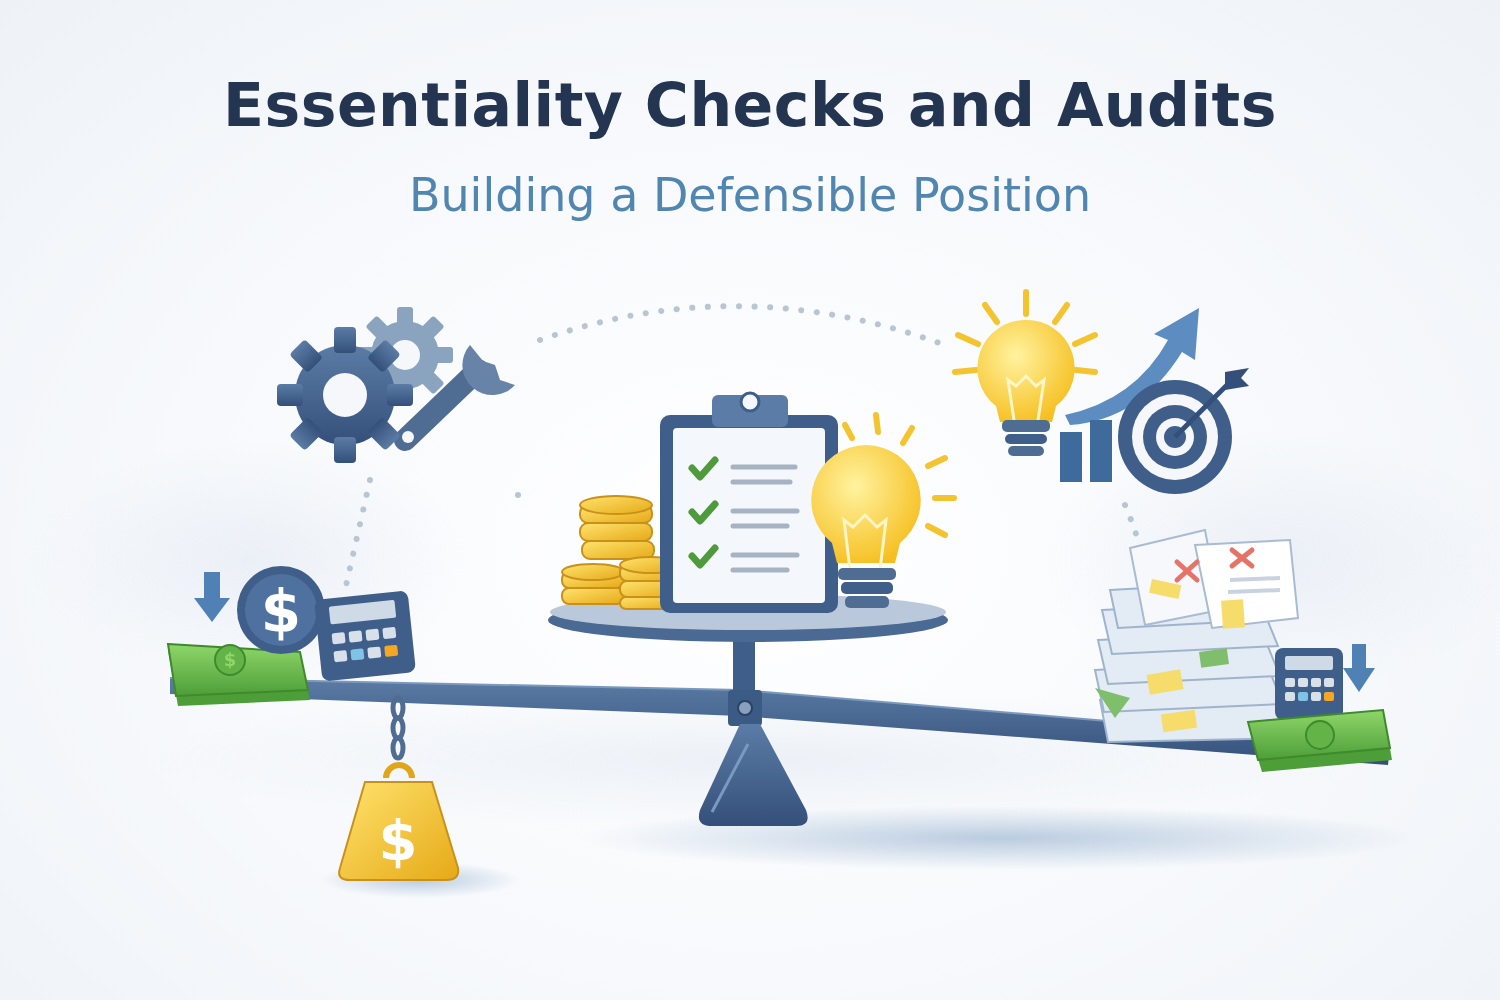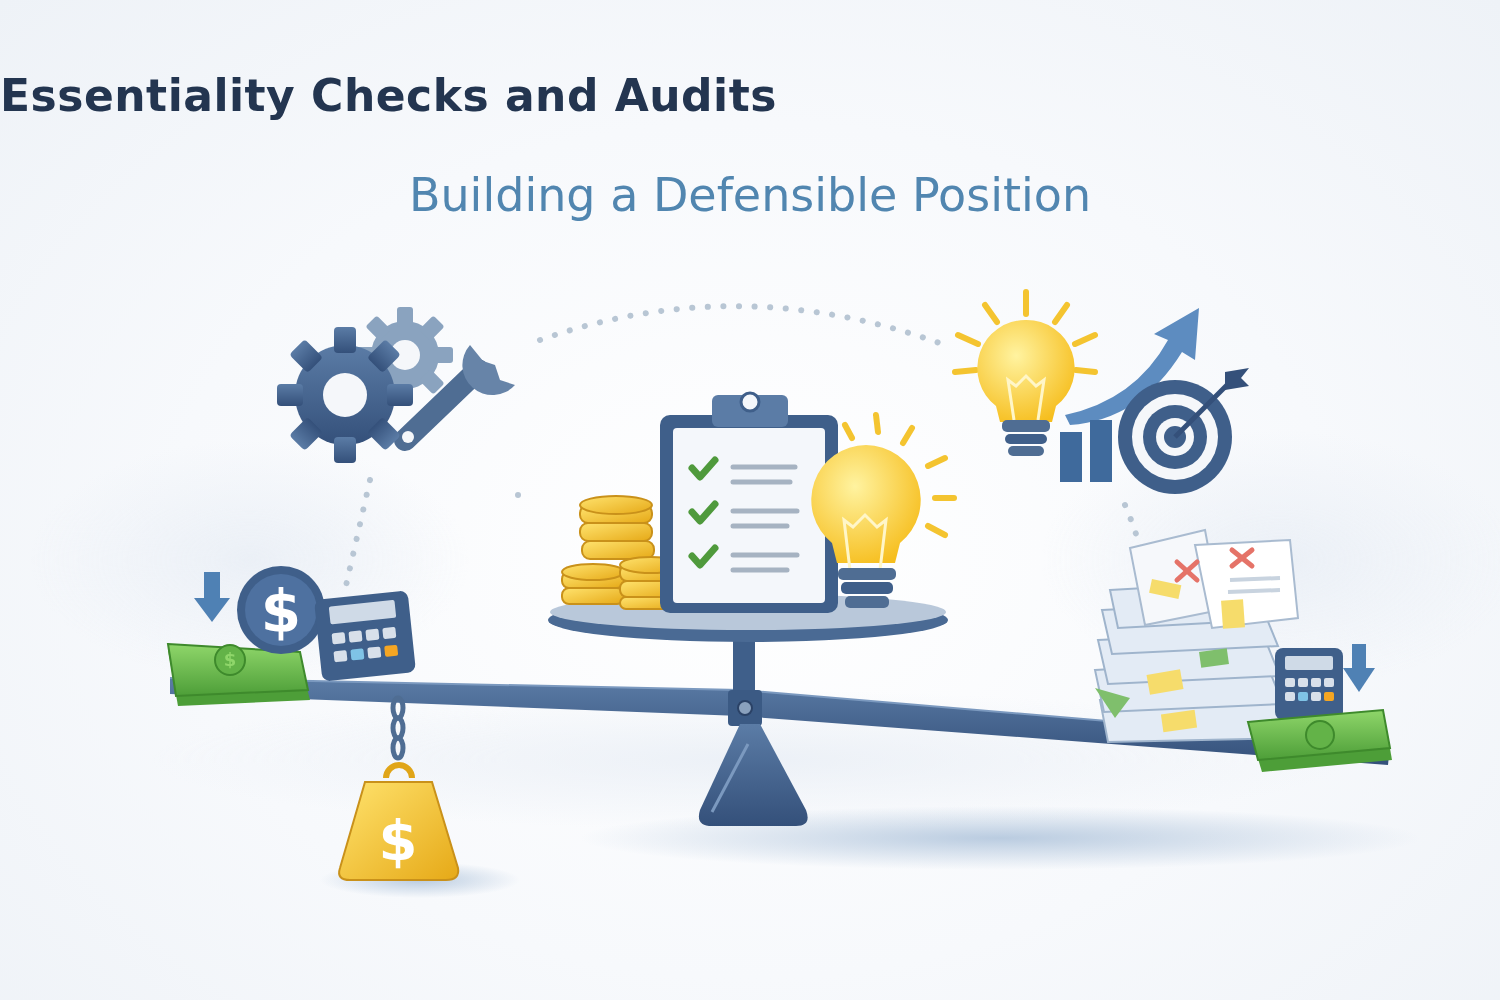--- a/index.html
+++ b/index.html
@@ -4,21 +4,21 @@
   <style>
     * { box-sizing: border-box; margin: 0; padding: 0; }
     html, body { width: 1500px; height: 1000px; overflow: hidden; }
     body {
       background: radial-gradient(ellipse at 50% 55%, #ffffff 0%, #f7f9fc 55%, #eef2f7 100%);
       font-family: "Liberation Sans", "DejaVu Sans", sans-serif;
       position: relative;
     }
     .title {
       position: absolute; left: 0; right: 0; top: 70px;
-      font-size: 44px; font-weight: 700;
+      text-align: center; font-size: 60px; font-weight: 700;
       color: #233550; letter-spacing: 0.5px;
       font-family: "DejaVu Sans", "Liberation Sans", sans-serif;
     }
     .subtitle {
       position: absolute; left: 0; right: 0; top: 168px;
       text-align: center; font-size: 46px; font-weight: 400;
       color: #5186b0;
       font-family: "DejaVu Sans", "Liberation Sans", sans-serif;
     }
     .scene { position: absolute; left: 0; top: 0; width: 1500px; height: 1000px; }

